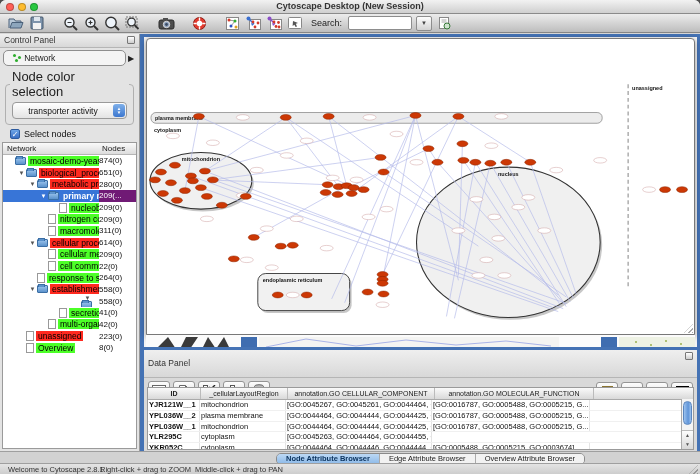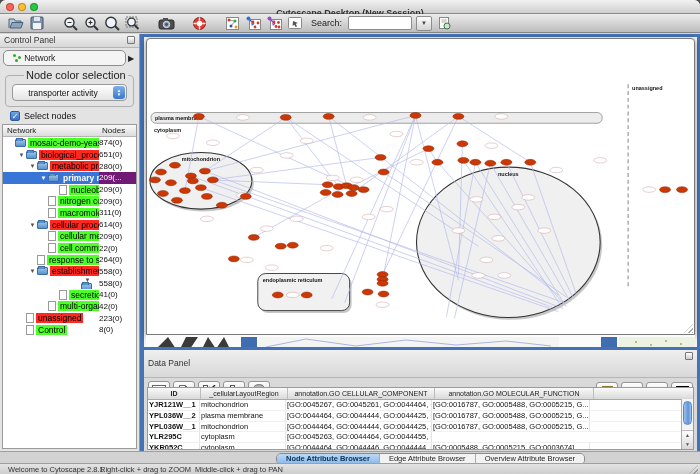--- a/index.html
+++ b/index.html
@@ -3,21 +3,21 @@
 <meta charset="utf-8">
 <style>
   html,body{margin:0;padding:0;background:#555;font-family:"Liberation Sans",sans-serif;}
   .app{position:relative;width:700px;height:474px;background:#d6d6d6;overflow:hidden;
        border-radius:6px 6px 0 0;box-shadow:0 4px 18px rgba(0,0,0,.5);}
   
   .titlebar{position:absolute;left:0;top:0;width:700px;height:13px;
     background:linear-gradient(#f2f2f2,#cfcfcf);border-bottom:1px solid #8a8a8a;}
   .tl{position:absolute;top:3px;width:8px;height:8px;border-radius:50%;border:1px solid rgba(0,0,0,.25);box-sizing:border-box;}
   .tl.r{left:6px;background:#ff5f57}.tl.y{left:18px;background:#febc2e}.tl.g{left:30px;background:#28c840}
-  .title-text{position:absolute;left:0;right:0;top:8px;text-align:center;font-size:9px;font-weight:bold;color:#333;}
+  .title-text{position:absolute;left:0;right:0;top:1px;text-align:center;font-size:9px;font-weight:bold;color:#333;}
   
   .toolbar{position:absolute;left:0;top:14px;width:700px;height:19px;
     background:linear-gradient(#ececec,#bdbdbd);border-bottom:1px solid #858585;
     display:flex;align-items:center;padding:0 0 0 7px;box-sizing:border-box;gap:3px;}
   .tbtn{width:18px;height:16px;display:flex;align-items:center;justify-content:center;flex:0 0 auto;}
   .tbtn svg{display:block}
   .tsp{width:9px;flex:0 0 auto}
   .search-label{font-size:9px;color:#222;margin:0 3px 0 4px;}
   .search-box{width:58px;height:12px;background:#fff;border:1px solid #8d8d8d;border-radius:2px;font-size:8px;padding:0 2px;}
   .search-drop{width:14px;height:13px;background:linear-gradient(#fdfdfd,#d3d3d3);border:1px solid #8d8d8d;border-radius:2px;
@@ -31,21 +31,21 @@
     box-sizing:border-box;background:linear-gradient(#fff,#ccc);}
   .cp-tabs{margin:2px 3px 1px;height:16px;display:flex;align-items:center;}
   .seg{display:flex;border:1px solid #8e8e8e;border-radius:5px;overflow:hidden;height:14px;flex:1;background:#f4f4f4;}
   .seg-item{flex:1;font-size:8.5px;color:#222;display:flex;align-items:center;justify-content:center;gap:3px;}
   .seg-item.on{background:linear-gradient(#9ec4ec,#6fa3dc);font-weight:bold;color:#103a66;margin-top:23px;}
   .seg-more{width:10px;font-size:8px;color:#222;text-align:center;}
   .mini-net{width:8px;height:8px;position:relative;display:inline-block;}
   .mini-net i{position:absolute;width:3px;height:3px;border-radius:50%;background:#2fae2f;}
   .mini-net i:nth-child(1){left:0;top:0}.mini-net i:nth-child(2){right:0;top:2px}.mini-net i:nth-child(3){left:2px;bottom:0}
   .cp-field{margin:2px 5px 3px;border:1px solid #b0b0b0;border-radius:4px;padding:2px 4px 5px;position:relative;}
-  .cp-field legend{font-size:11px;color:#222;padding:0 2px;margin-left:14px;}
+  .cp-field legend{font-size:13px;color:#222;padding:0 2px;}
   .combo{height:15px;border:1px solid #9a9a9a;border-radius:4px;background:linear-gradient(#ffffff,#e4e4e4);
     display:flex;align-items:center;position:relative;margin:1px 2px 0;}
   .combo-val{flex:1;font-size:8.5px;color:#111;text-align:center;}
   .combo-step{width:12px;height:13px;margin-right:1px;border-radius:3px;background:linear-gradient(#7fb0ea,#3c77cf);
     display:flex;flex-direction:column;align-items:center;justify-content:center;color:#fff;font-size:4.5px;line-height:4px;}
   .check-row{display:flex;align-items:center;gap:4px;margin:1px 0 3px 10px;}
   .checkbox{width:10px;height:10px;border-radius:2px;background:linear-gradient(#6ea6e8,#3a6fc4);border:1px solid #2c5a9e;
     color:#fff;font-size:8px;line-height:9px;text-align:center;box-sizing:border-box;}
   .check-label{font-size:9px;color:#111;}
   .tree-wrap{flex:1;margin:0 2px 2px;background:#fff;border:1px solid #9a9a9a;overflow:hidden;position:relative;}
@@ -381,21 +381,21 @@
           </div>
           <div class="tree-row" style="padding-left: 14px;">
             <span class="arr"></span>
             <span class="ticon file"></span>
             <span class="tlabel red">unassigned</span>
             <span class="tcount">223(0)</span>
           </div>
           <div class="tree-row" style="padding-left: 14px;">
             <span class="arr"></span>
             <span class="ticon file"></span>
-            <span class="tlabel green">Control</span>
+            <span class="tlabel green">Overview</span>
             <span class="tcount">8(0)</span>
           </div>
         </div>
     </div>
   </div>
 
   <div class="mdi">
     <div class="net-window">
       <div class="nw-content">
         <svg id="net-svg" viewBox="0 0 548 288" preserveAspectRatio="none">

